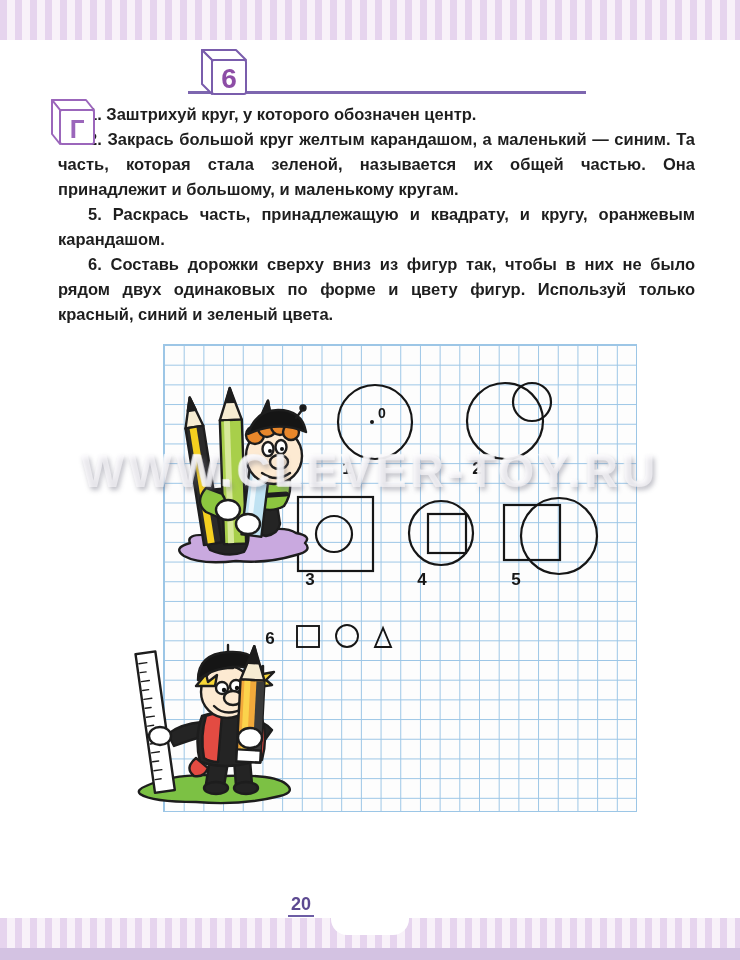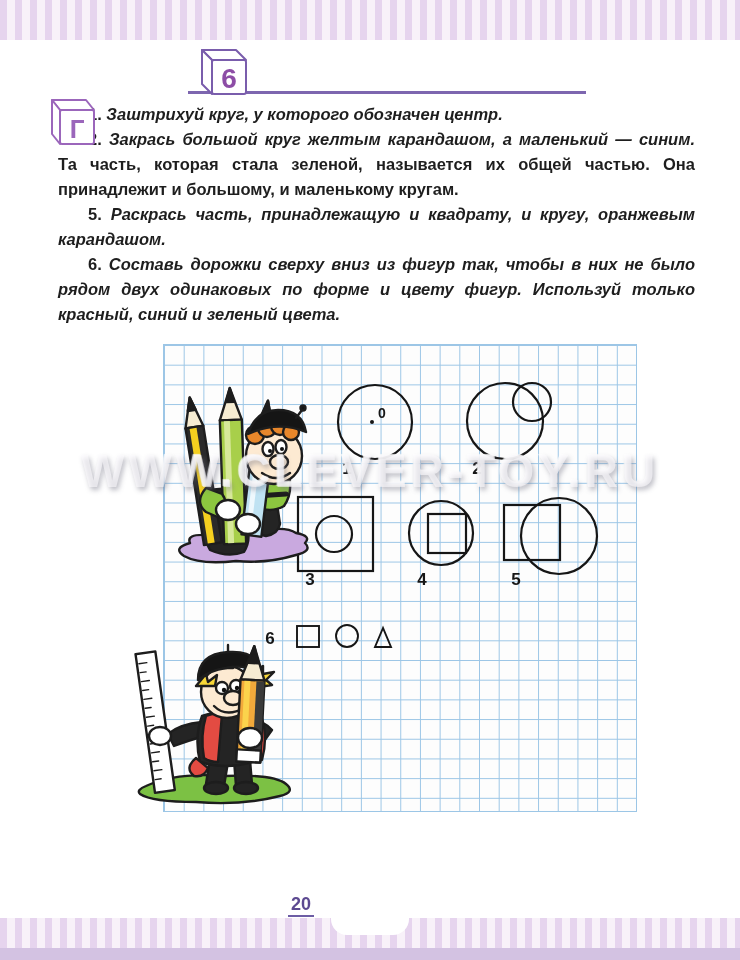--- a/index.html
+++ b/index.html
@@ -14,21 +14,21 @@
   
   .header-line{position:absolute;left:188px;top:91px;width:398px;height:3px;background:#7d66af;z-index:2;}
   .lesson-cube{position:absolute;left:196px;top:48px;z-index:3;}
   .lesson-title{position:absolute;left:258px;top:62px;z-index:2;font-size:22px;font-weight:bold;
                 letter-spacing:.5px;color:#8d4da6;white-space:nowrap;}
   .section-cube{position:absolute;left:46px;top:96px;z-index:2;}
   
   .tasks{position:absolute;left:58px;top:102px;width:637px;font-size:16.5px;line-height:25px;
          font-weight:bold;text-align:justify;z-index:1;}
   .tasks p{margin:0;text-indent:30px;}
-  .tasks .it{font-style:italic;}
+  .tasks .it{}
   
   .grid-area{position:absolute;left:163px;top:344px;width:472px;height:466px;background:#fdfdfd;
      background-image:linear-gradient(#9cc6e6 1px,transparent 1px),
                       linear-gradient(90deg,#9cc6e6 1px,transparent 1px);
      background-size:19.7px 19.7px;border:1px solid #9cc6e6;z-index:1;}
   .figures-svg{position:absolute;left:0;top:0;z-index:2;}
   .char{position:absolute;z-index:3;}
   .char1{left:168px;top:382px;}
   .char2{left:126px;top:638px;}
   

